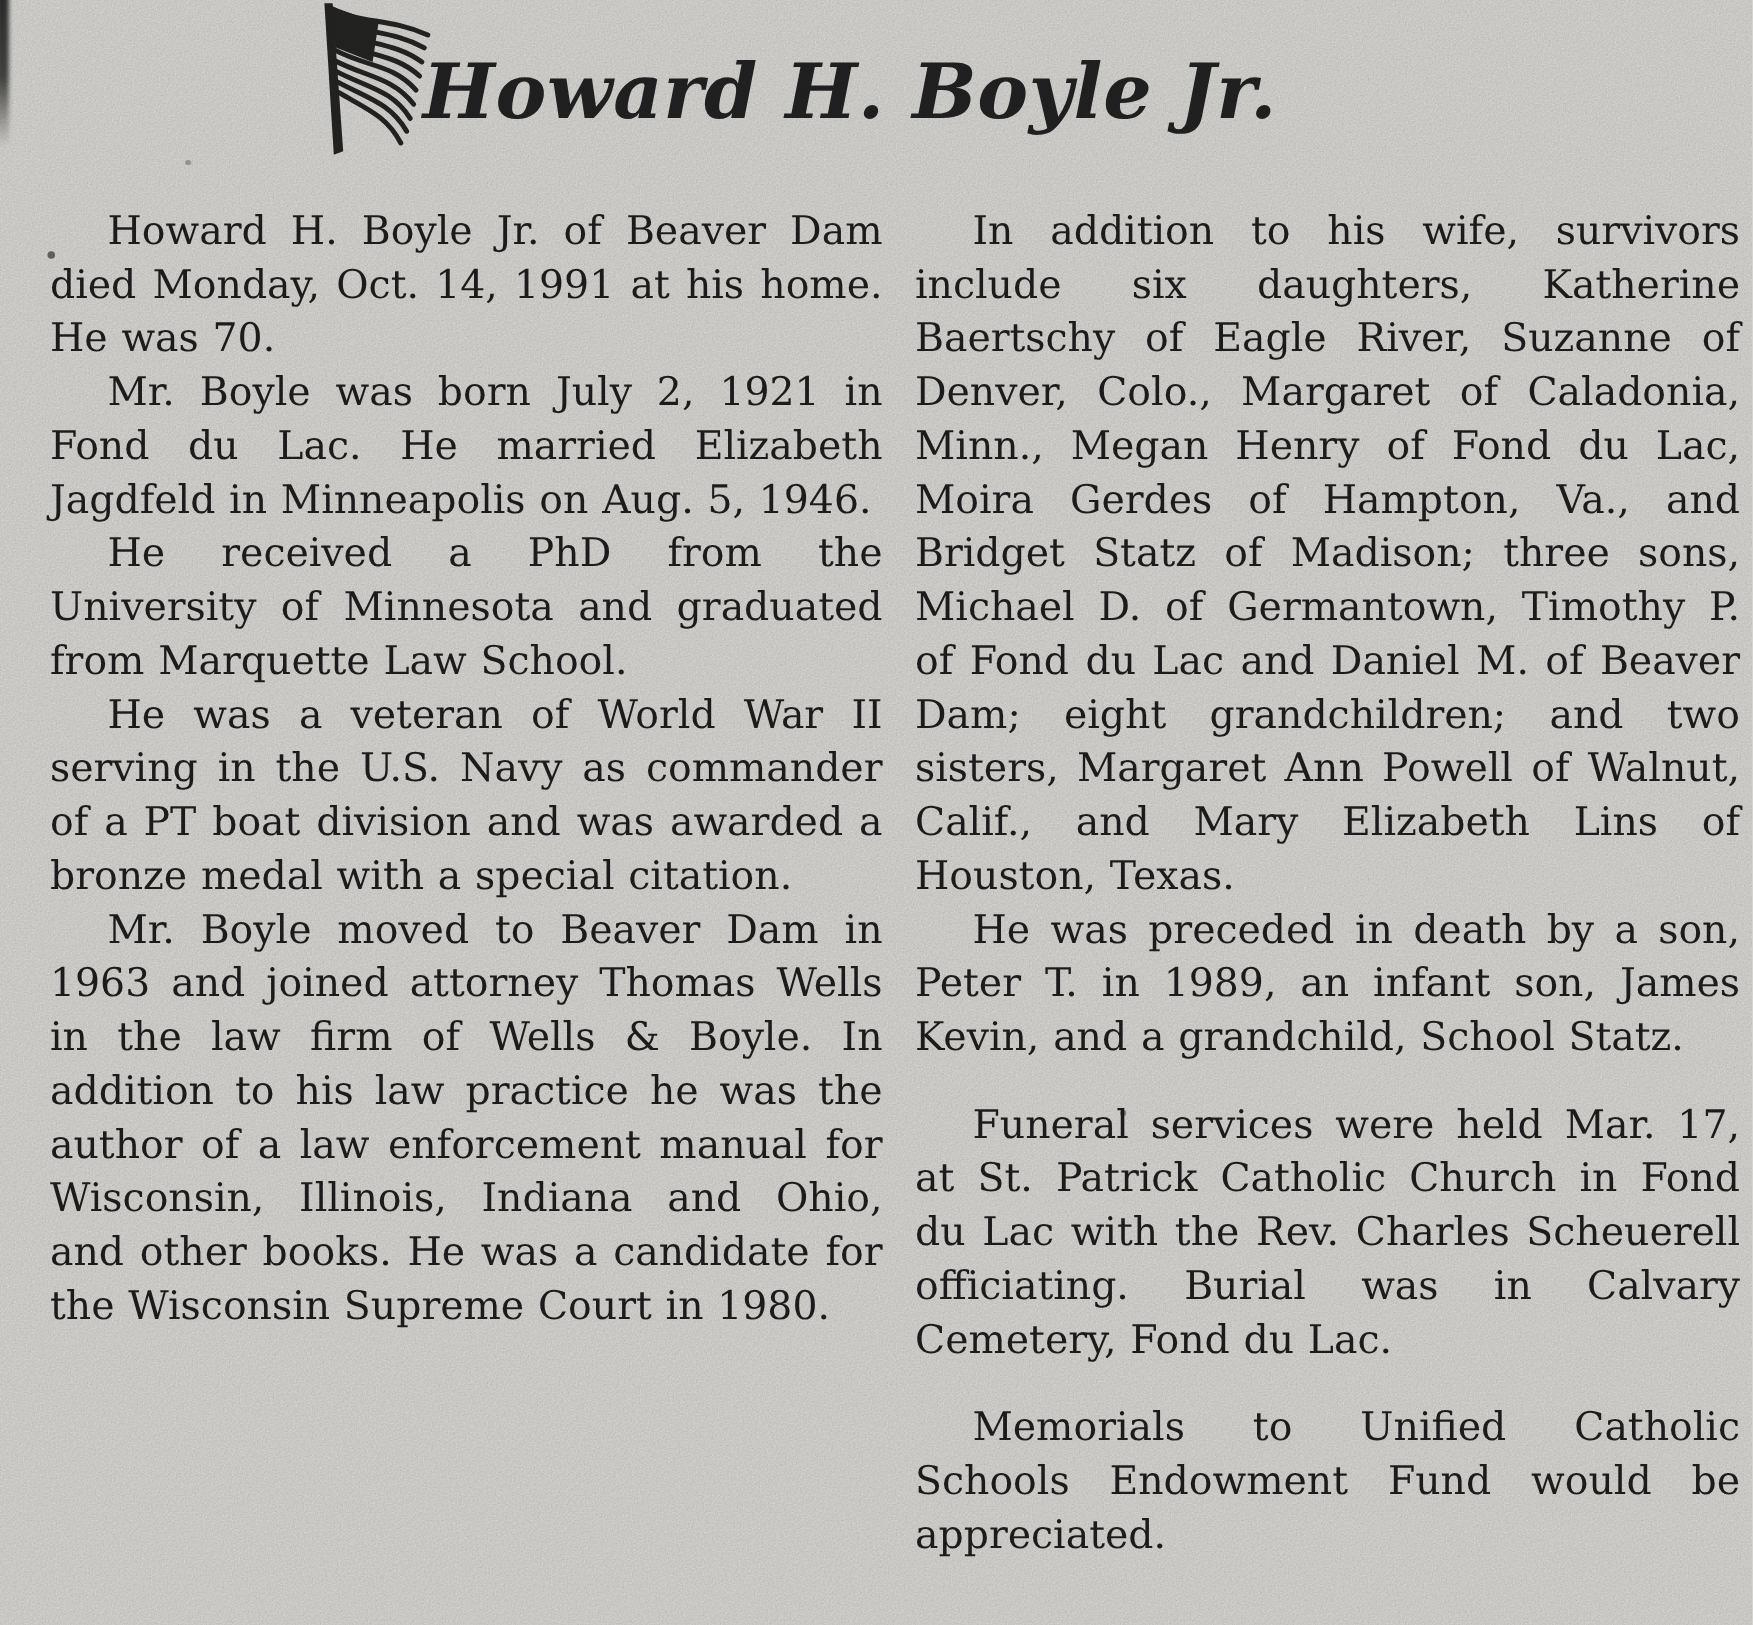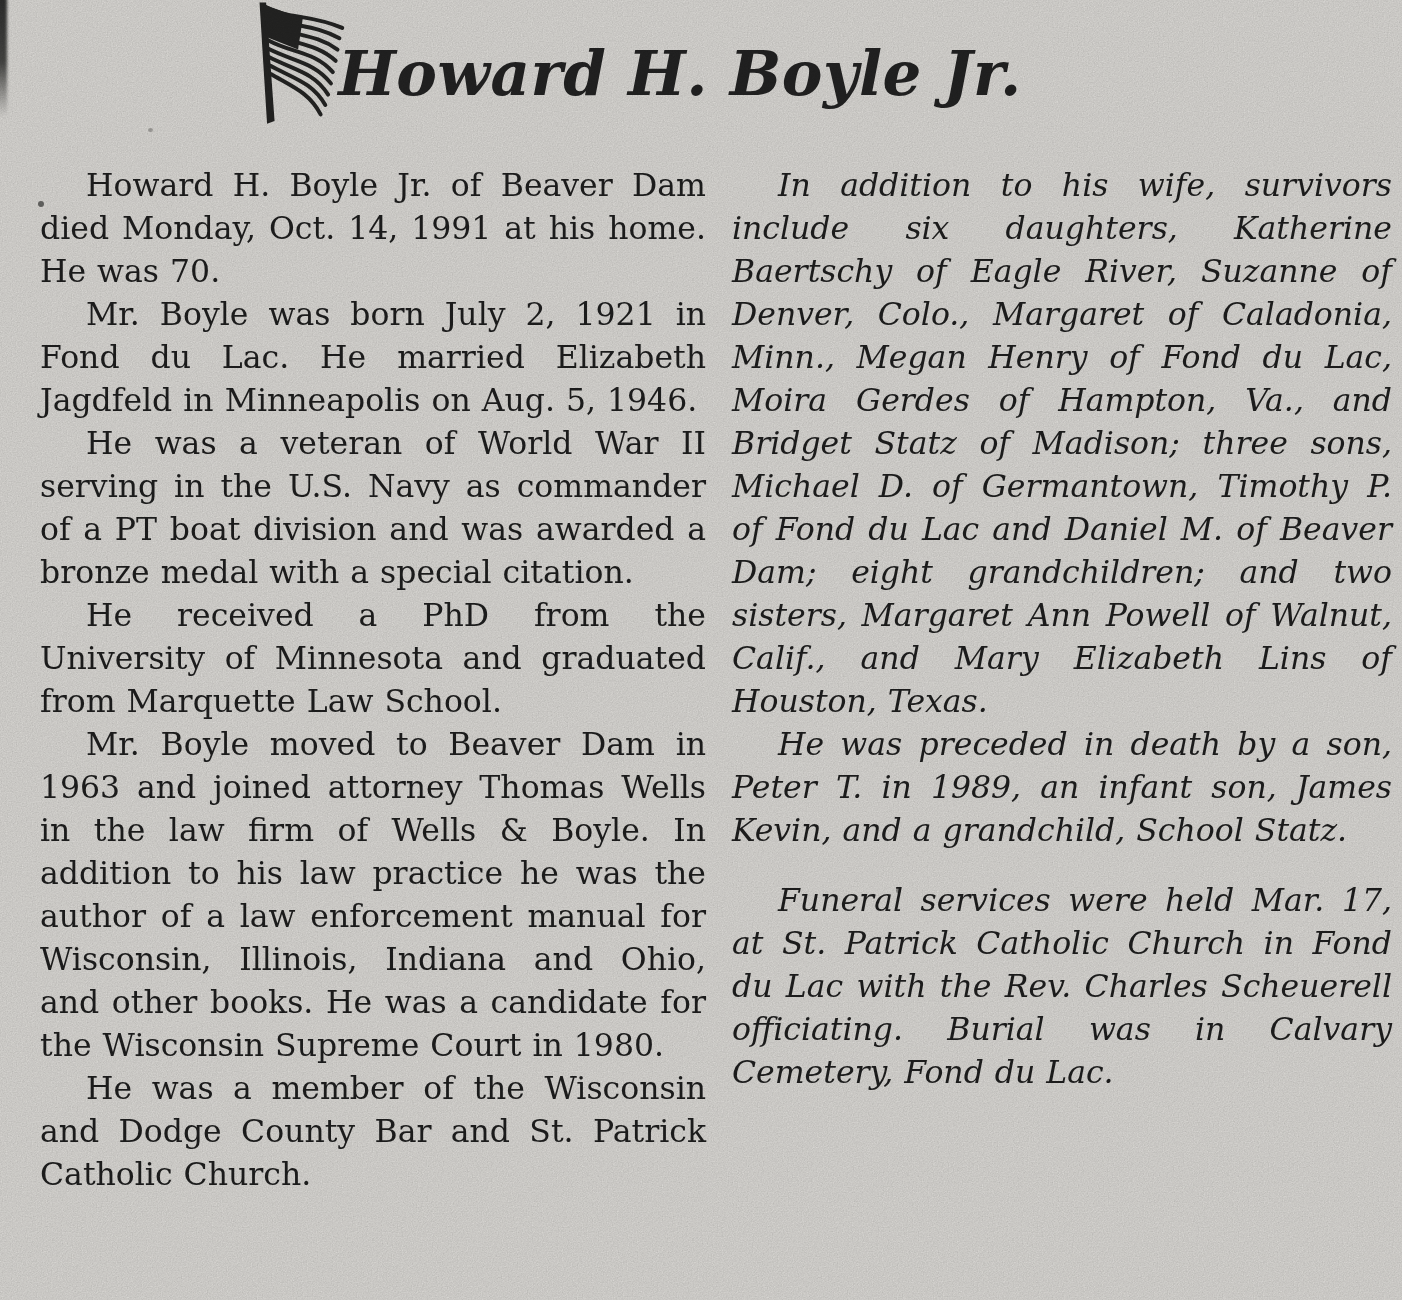--- a/index.html
+++ b/index.html
@@ -81,21 +81,21 @@
     position: absolute;
     top: 164px;
     z-index: 2;
     text-align: justify;
     font-size: 31.5px;
     line-height: 43px;
     word-spacing: 1px;
     hyphens: auto;
   }
   .column.left  { left: 40px;  width: 666px; }
-  .column.right { left: 732px; width: 660px; font-style: italic; }
+  .column.right { left: 732px; width: 660px; }
   .column p {
     margin: 0;
     text-indent: 46px;
   }
   .column p.spaced { margin-top: 27px; }
 </style>
 </head>
 <body>
 
 <div class="page">
@@ -138,25 +138,25 @@
           <path d="M12,2 L54,17 L49,50 L16,37 Z"></path>
         </g>
       </svg>
     </span>
     <h1 class="headline">Howard H. Boyle Jr.</h1>
   </div>
 
   <section class="column left">
     <p>Howard H. Boyle Jr. of Beaver Dam died Monday, Oct. 14, 1991 at his home. He was 70.</p>
     <p>Mr. Boyle was born July 2, 1921 in Fond du Lac. He married Elizabeth Jagdfeld in Minneapolis on Aug. 5, 1946.</p>
+    <p>He received a PhD from the University of Minnesota and graduated from Marquette Law School.</p>
     <p>He was a veteran of World War II serving in the U.S. Navy as commander of a PT boat division and was awarded a bronze medal with a special citation.</p>
-    <p>He received a PhD from the University of Minnesota and graduated from Marquette Law School.</p>
     <p>Mr. Boyle moved to Beaver Dam in 1963 and joined attorney Thomas Wells in the law firm of Wells &amp; Boyle. In addition to his law practice he was the author of a law enforcement manual for Wisconsin, Illinois, Indiana and Ohio, and other books. He was a candidate for the Wisconsin Supreme Court in 1980.</p>
-    <p>He was a member of the Wisconsin and Dodge County Bar and St. Patrick Catholic Church.</p>
   </section>
 
   <section class="column right">
     <p>In addition to his wife, survivors include six daughters, Katherine Baertschy of Eagle River, Suzanne of Denver, Colo., Margaret of Caladonia, Minn., Megan Henry of Fond du Lac, Moira Gerdes of Hampton, Va., and Bridget Statz of Madison; three sons, Michael D. of Germantown, Timothy P. of Fond du Lac and Daniel M. of Beaver Dam; eight grandchildren; and two sisters, Margaret Ann Powell of Walnut, Calif., and Mary Elizabeth Lins of Houston, Texas.</p>
     <p>He was preceded in death by a son, Peter T. in 1989, an infant son, James Kevin, and a grandchild, School Statz.</p>
     <p class="spaced">Funeral services were held Mar. 17, at St. Patrick Catholic Church in Fond du Lac with the Rev. Charles Scheuerell officiating. Burial was in Calvary Cemetery, Fond du Lac.</p>
+    <p class="spaced">Memorials to Unified Catholic Schools Endowment Fund would be appreciated.</p>
   </section>
 
 </div>
 
 </body></html>

